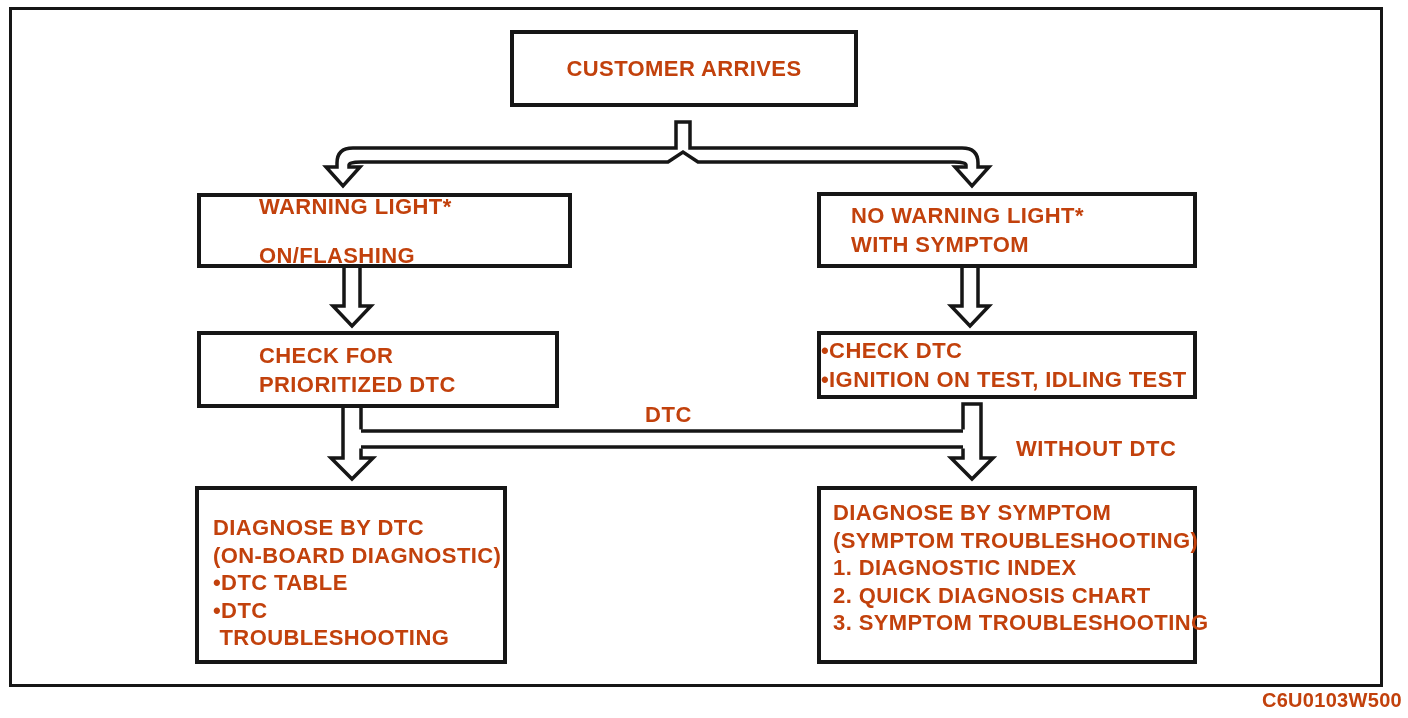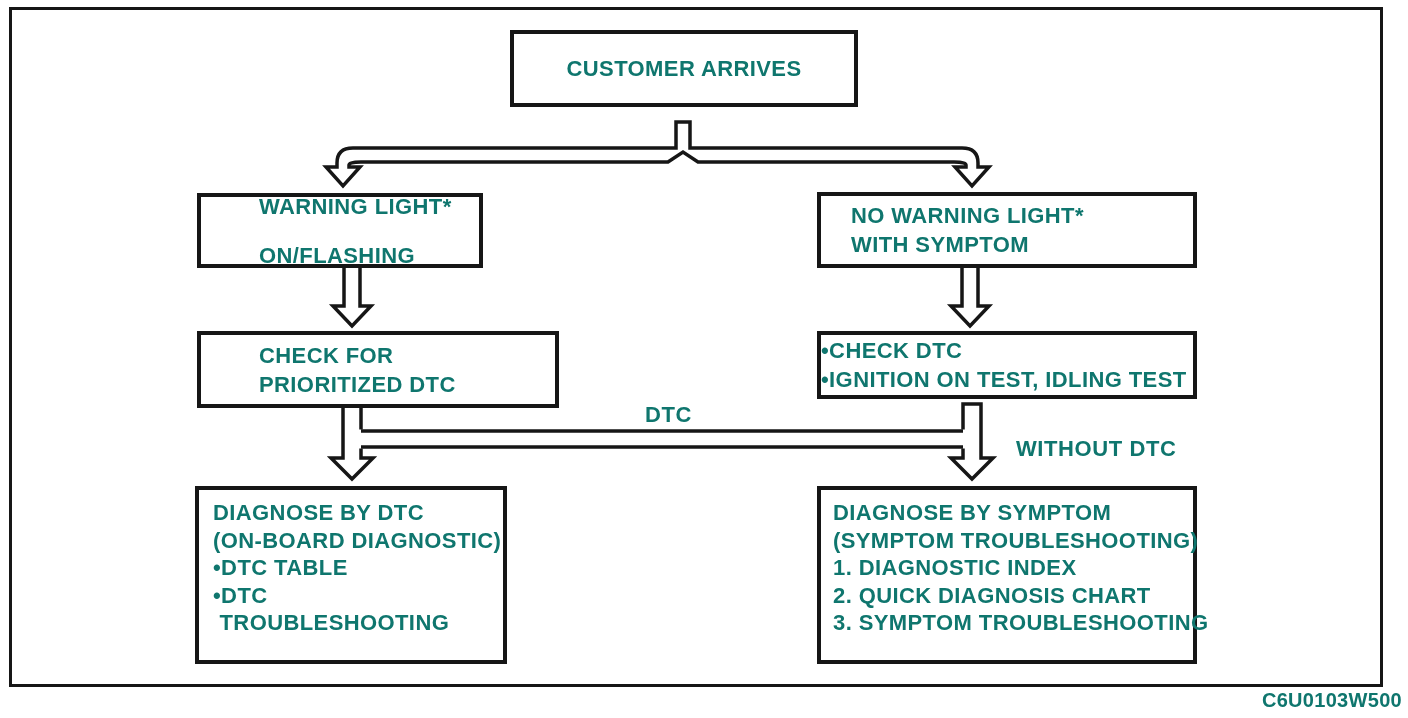--- a/index.html
+++ b/index.html
@@ -1,18 +1,18 @@
 <!DOCTYPE html>
 <html><head>
 <meta charset="utf-8">
 <style>
   html,body { margin:0; padding:0; background:#e8e8e8; }
   .page {
     position:relative; width:1408px; height:718px; background:#ffffff;
-    font-family:"Liberation Sans", sans-serif; font-weight:700; color:#0f766e;
+    font-family:"Liberation Sans", sans-serif; font-weight:700; color:#c2410c;
     overflow:hidden;
   }
   .frame {
     position:absolute; left:9px; top:7px; width:1374px; height:680px;
     border:3px solid #161616; box-sizing:border-box; z-index:0; background:#ffffff;
   }
   svg.arrows { position:absolute; left:0; top:0; width:1408px; height:718px; z-index:1; }
   .box {
     position:absolute; background:#ffffff; border:4px solid #161616; box-sizing:border-box;
     display:flex; flex-direction:column; justify-content:center;
@@ -20,25 +20,25 @@
   }
   .box .ln { white-space:pre; }
   .box.topalign { justify-content:flex-start; line-height:27.5px; }
   .lbl { position:absolute; font-size:22px; letter-spacing:0.6px; z-index:3; white-space:pre; }
   .figcode {
     position:absolute; left:1190px; top:689px; width:212px; text-align:right;
     font-size:20px; letter-spacing:0.3px; z-index:3;
   }
   
   .b-customer { left:510px; top:30px;  width:348px; height:77px; align-items:center; text-align:center; }
-  .b-warn     { left:197px; top:193px; width:286px; height:75px; padding-left:58px;gap:20px; }
+  .b-warn     { left:197px; top:193px; width:375px; height:75px; padding-left:58px;gap:20px; }
   .b-nowarn   { left:817px; top:192px; width:380px; height:76px; padding-left:30px; }
   .b-checkpri { left:197px; top:331px; width:362px; height:77px; padding-left:58px; }
   .b-checkdtc { left:817px; top:331px; width:380px; height:68px; }
-  .b-diagdtc  { left:195px; top:486px; width:312px; height:178px; padding:9px 6px 0 14px; }
+  .b-diagdtc  { left:195px; top:486px; width:312px; height:178px; padding:24px 6px 0 14px; }
   .b-diagsym  { left:817px; top:486px; width:380px; height:178px; padding:9px 4px 0 12px; }
   .l-dtc      { left:645px;  top:402px; }
   .l-nodtc    { left:1016px; top:436px; }
 </style>
 </head>
 <body>
 
 <div class="page">
   <div class="frame"></div>
 

